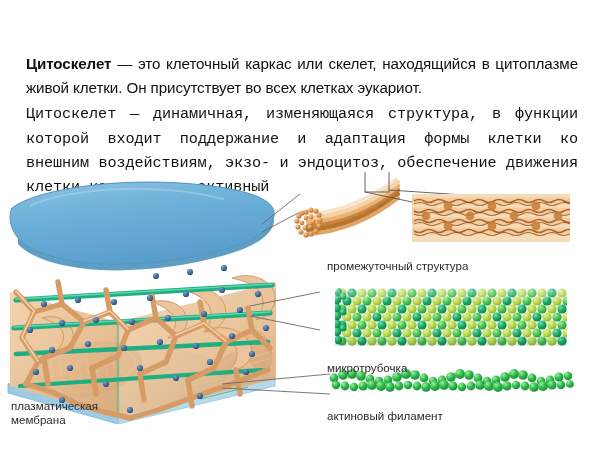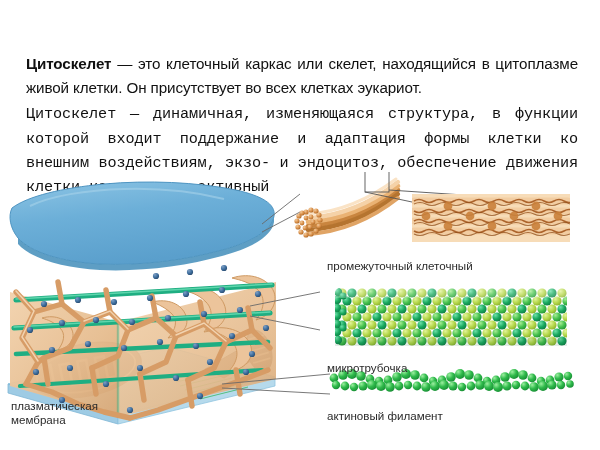--- a/index.html
+++ b/index.html
@@ -614,18 +614,18 @@
           <circle cx="534" cy="215" r="4.8" fill="url(#gBeadActin)"></circle>
           <circle cx="543" cy="214" r="5.0" fill="url(#gBeadActin)"></circle>
           <circle cx="552" cy="213" r="4.6" fill="url(#gBeadActin)"></circle>
           <circle cx="561" cy="213" r="4.2" fill="url(#gBeadActin)"></circle>
           <circle cx="570" cy="212" r="3.8" fill="url(#gBeadActin)"></circle>
         </g>
       </g>
     </svg>
   </div>
 
-  <div class="cap cap-if">промежуточный клеточный</div>
+  <div class="cap cap-if">промежуточный структура</div>
   <div class="cap cap-mt">микротрубочка</div>
   <div class="cap cap-pm">плазматическая мембрана</div>
   <div class="cap cap-af">актиновый филамент</div>
 
 </div>
 
 </body></html>

